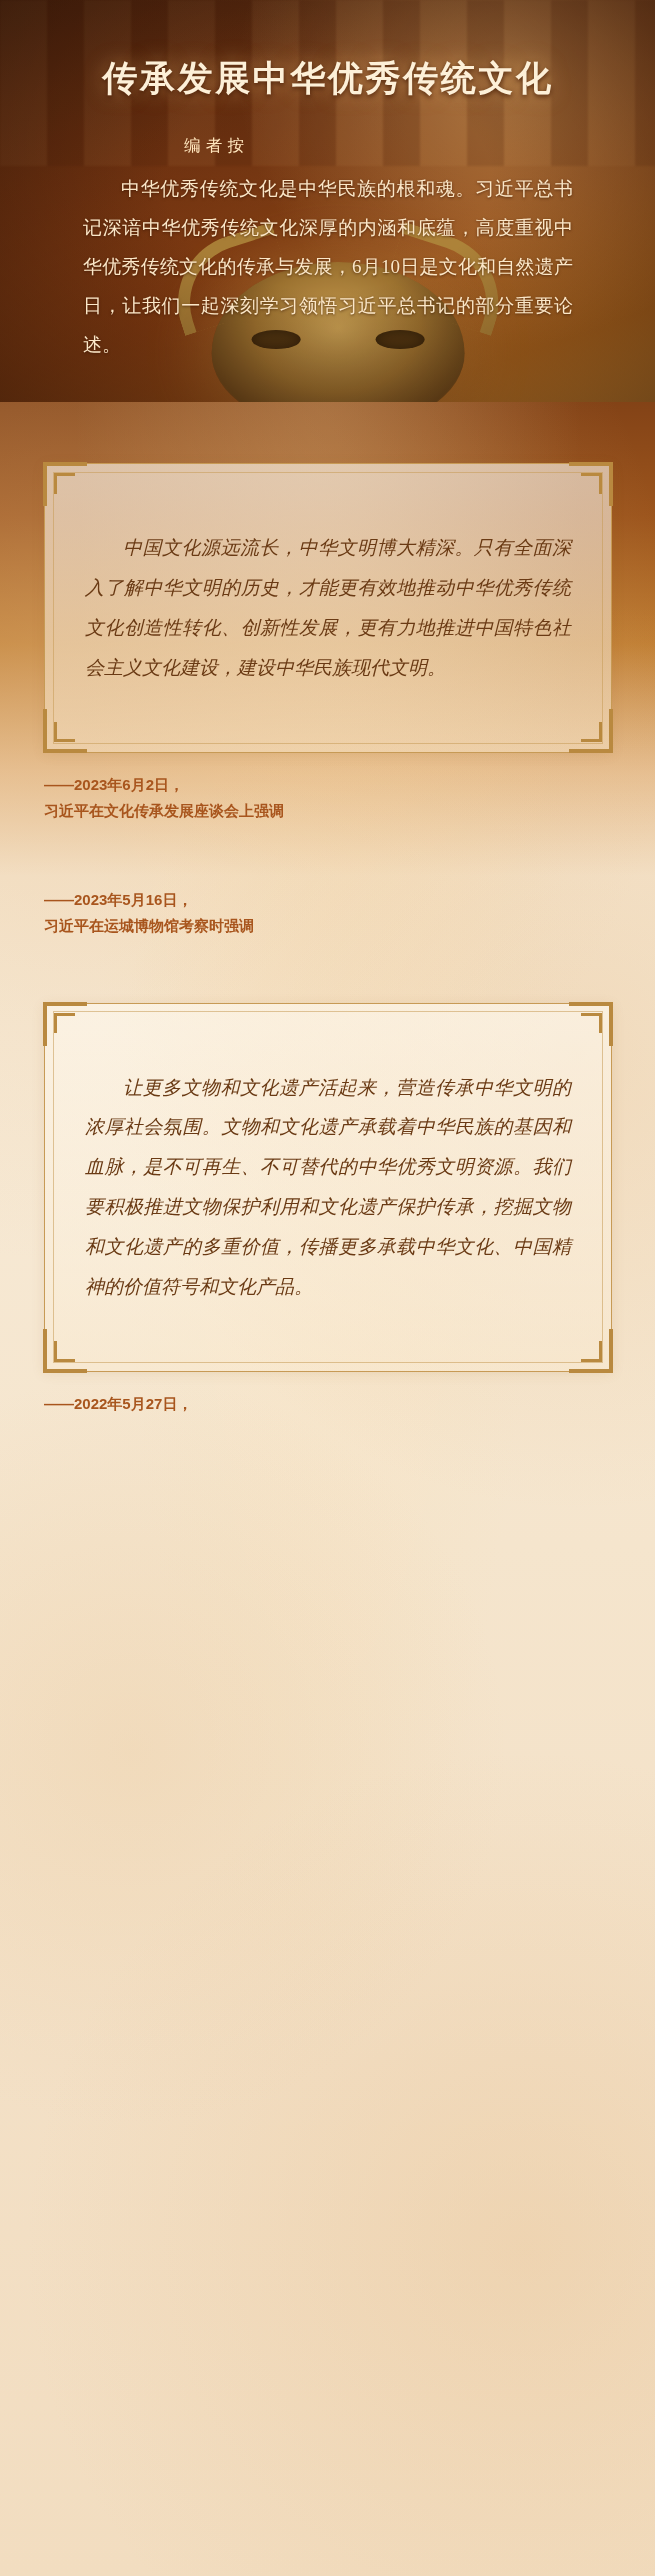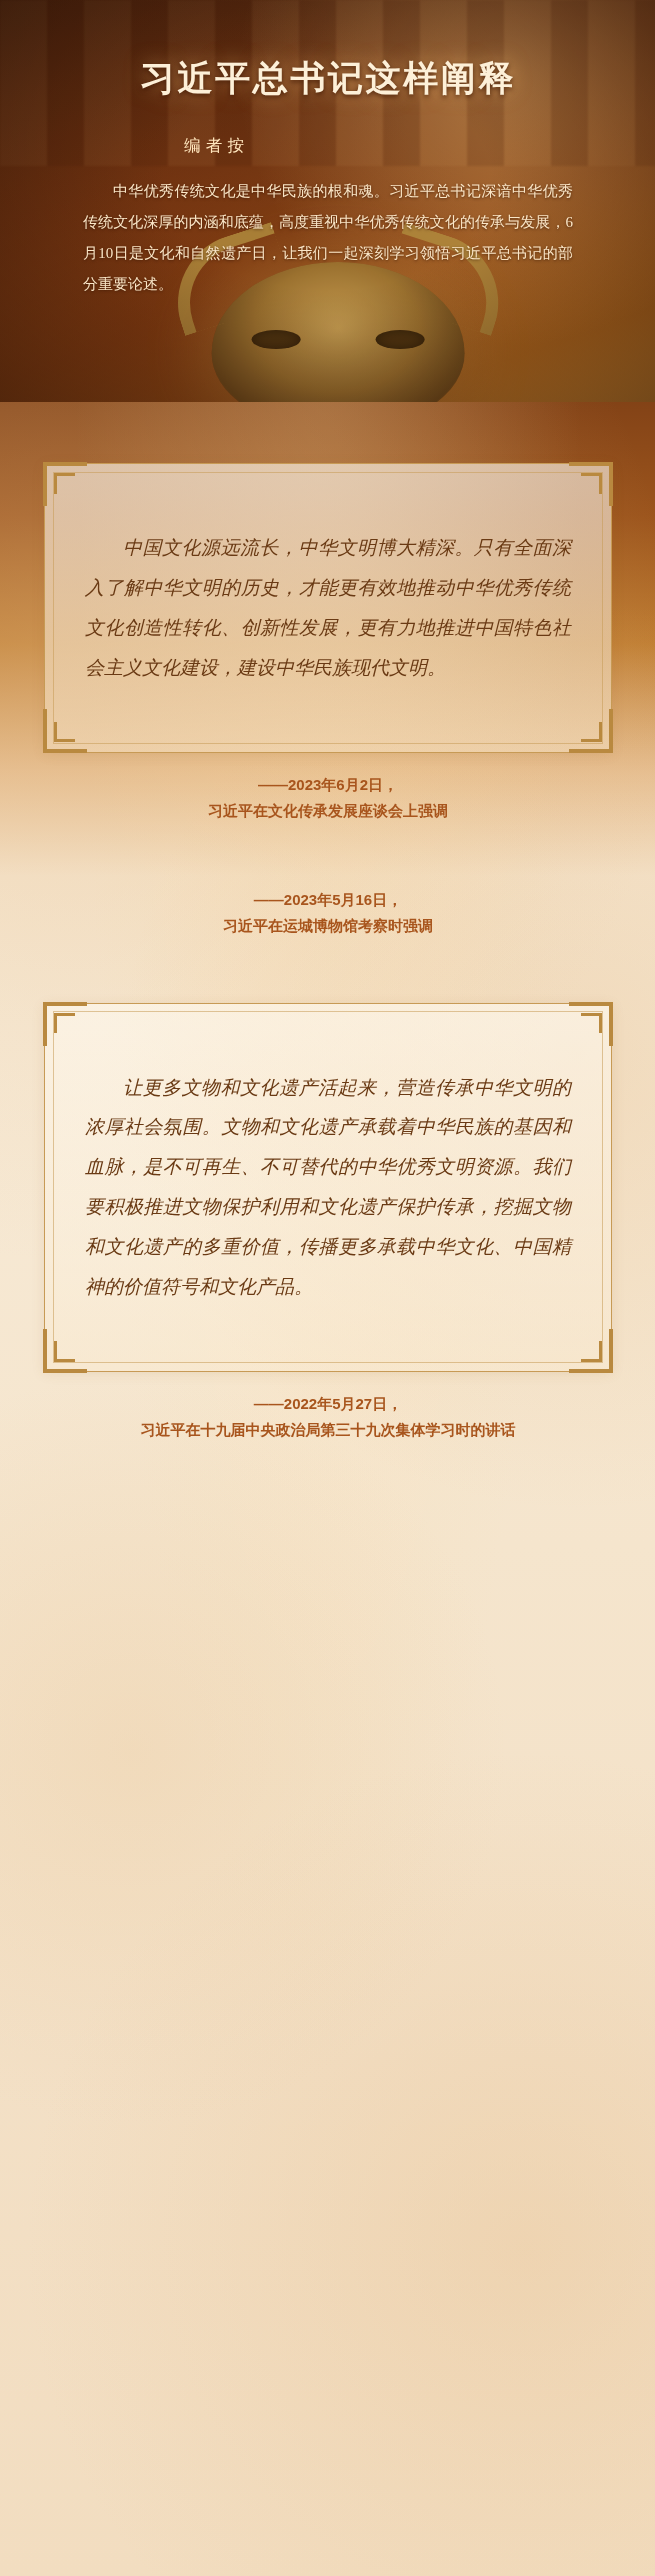--- a/index.html
+++ b/index.html
@@ -114,24 +114,24 @@
     letter-spacing:5.2px;
     padding-bottom:8.7px;
   }
   .editor-label .rule{
     position:absolute;left:0;right:0;bottom:0;height:0.9px;
     background:linear-gradient(90deg, rgba(255,220,170,0) 0%, rgba(255,220,170,.85) 20%, rgba(255,220,170,.85) 80%, rgba(255,220,170,0) 100%);
   }
 
   .editor-note{
     position:relative;
-    margin:11px auto 0;
+    margin:5px auto 0;
     width:490px;
     color:#fbe7c8;
-    font-size:15px;
+    font-size:19px;
     line-height:2.05;
     text-align:justify;
     text-indent:2em;
     text-shadow:0 0.9px 2.6px rgba(50,18,2,.65);
   }
 
   
   .cards{
     position:relative;
     padding:61px 0 61px;
@@ -179,21 +179,21 @@
     color:#6a3a14;
     font-size:19px;
     line-height:2.1;
     text-align:justify;
     text-indent:2em;
     font-family:"Liberation Serif", serif;
     font-style:italic;
   }
   .attribution{
     margin-top:19px;
-    text-align:center;
+    text-align:left;
     color:#a8551d;
     font-family:"Liberation Sans", sans-serif;
     font-size:15px;
     line-height:1.75;
     font-weight:bold;
   }
   .attribution .date{display:block;}
   .attribution .source{display:block;}
 
   .bg-texture{
@@ -219,21 +219,21 @@
     <div class="hero-mask">
       <div class="mask-horn left"></div>
       <div class="mask-horn right"></div>
       <div class="mask-eye l"></div>
       <div class="mask-eye r"></div>
     </div>
 
     <div class="hero-vignette"></div>
 
     <div class="hero-title">
-      <span class="line">习近平总书记这样阐释</span>
+      <span class="line">传承发展中华优秀传统文化</span>
     </div>
 
     <div class="editor-label">
       <span>编者按</span>
       <span class="rule"></span>
     </div>
 
     <p class="editor-note">中华优秀传统文化是中华民族的根和魂。习近平总书记深谙中华优秀传统文化深厚的内涵和底蕴，高度重视中华优秀传统文化的传承与发展，6月10日是文化和自然遗产日，让我们一起深刻学习领悟习近平总书记的部分重要论述。</p>
   </div>
 
@@ -265,19 +265,18 @@
     <div class="card-wrap">
       <div class="card">
         <span class="corner tl"></span>
         <span class="corner tr"></span>
         <span class="corner bl"></span>
         <span class="corner br"></span>
         <p class="quote-text">让更多文物和文化遗产活起来，营造传承中华文明的浓厚社会氛围。文物和文化遗产承载着中华民族的基因和血脉，是不可再生、不可替代的中华优秀文明资源。我们要积极推进文物保护利用和文化遗产保护传承，挖掘文物和文化遗产的多重价值，传播更多承载中华文化、中国精神的价值符号和文化产品。</p>
       </div>
       <div class="attribution">
         <span class="date">——2022年5月27日，</span>
-        <span class="source">习近平在十九届中央政治局第三十九次集体学习时的讲话</span>
       </div>
     </div>
 
   </div>
 </div>
 
 
 </body></html>

